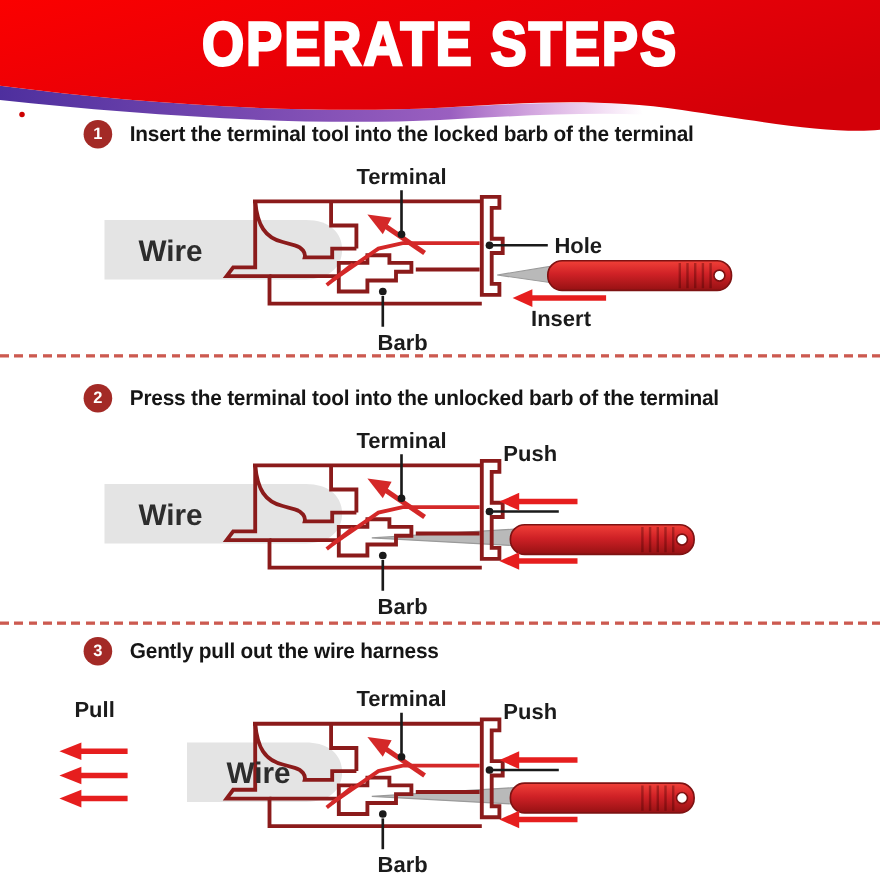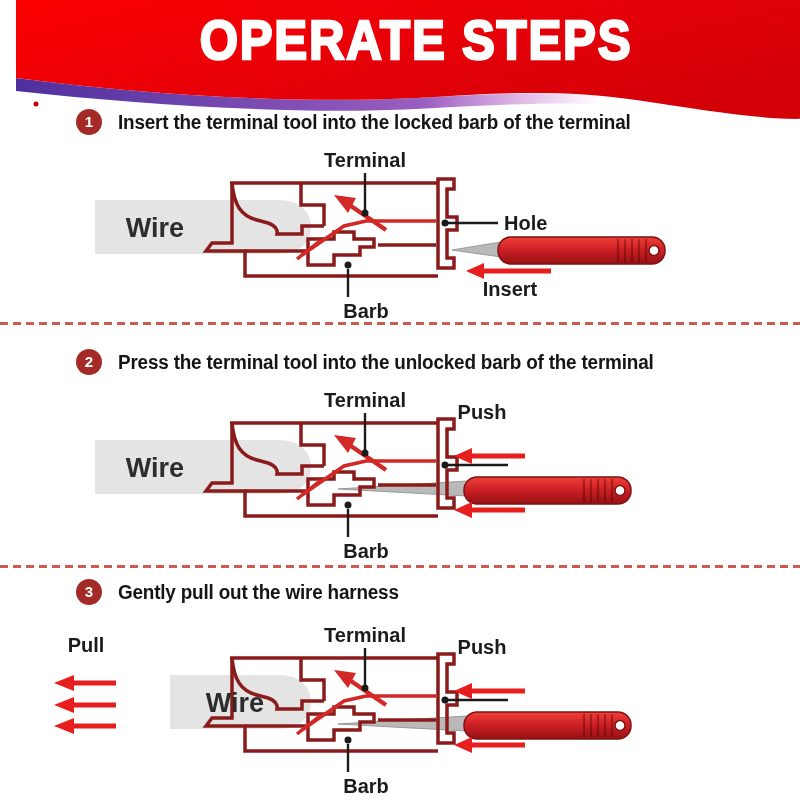--- a/index.html
+++ b/index.html
@@ -1,21 +1,21 @@
 <!DOCTYPE html>
 <html><head>
 <meta charset="utf-8">
 <style>
   html,body{margin:0;padding:0;}
   body{
     width:800px;height:800px;position:relative;overflow:hidden;
     background:#ffffff;font-family:"Liberation Sans",sans-serif;
   }
   
-  .header{position:absolute;top:0;left:16px;width:732px;height:130px;}
+  .header{position:absolute;top:0;left:0;width:732px;height:130px;}
   .title{
     position:absolute;top:10px;left:0;width:800px;height:60px;line-height:60px;
     text-align:center;color:#ffffff;font-size:56px;font-weight:bold;
     letter-spacing:2px;transform:scaleX(0.88);transform-origin:center;
     -webkit-text-stroke:2.5px #ffffff;
   }
   
   .step-head{position:absolute;display:flex;align-items:center;gap:16px;left:76px;}
   .badge{
     width:26px;height:26px;border-radius:50%;background:#a32a26;color:#fff;

